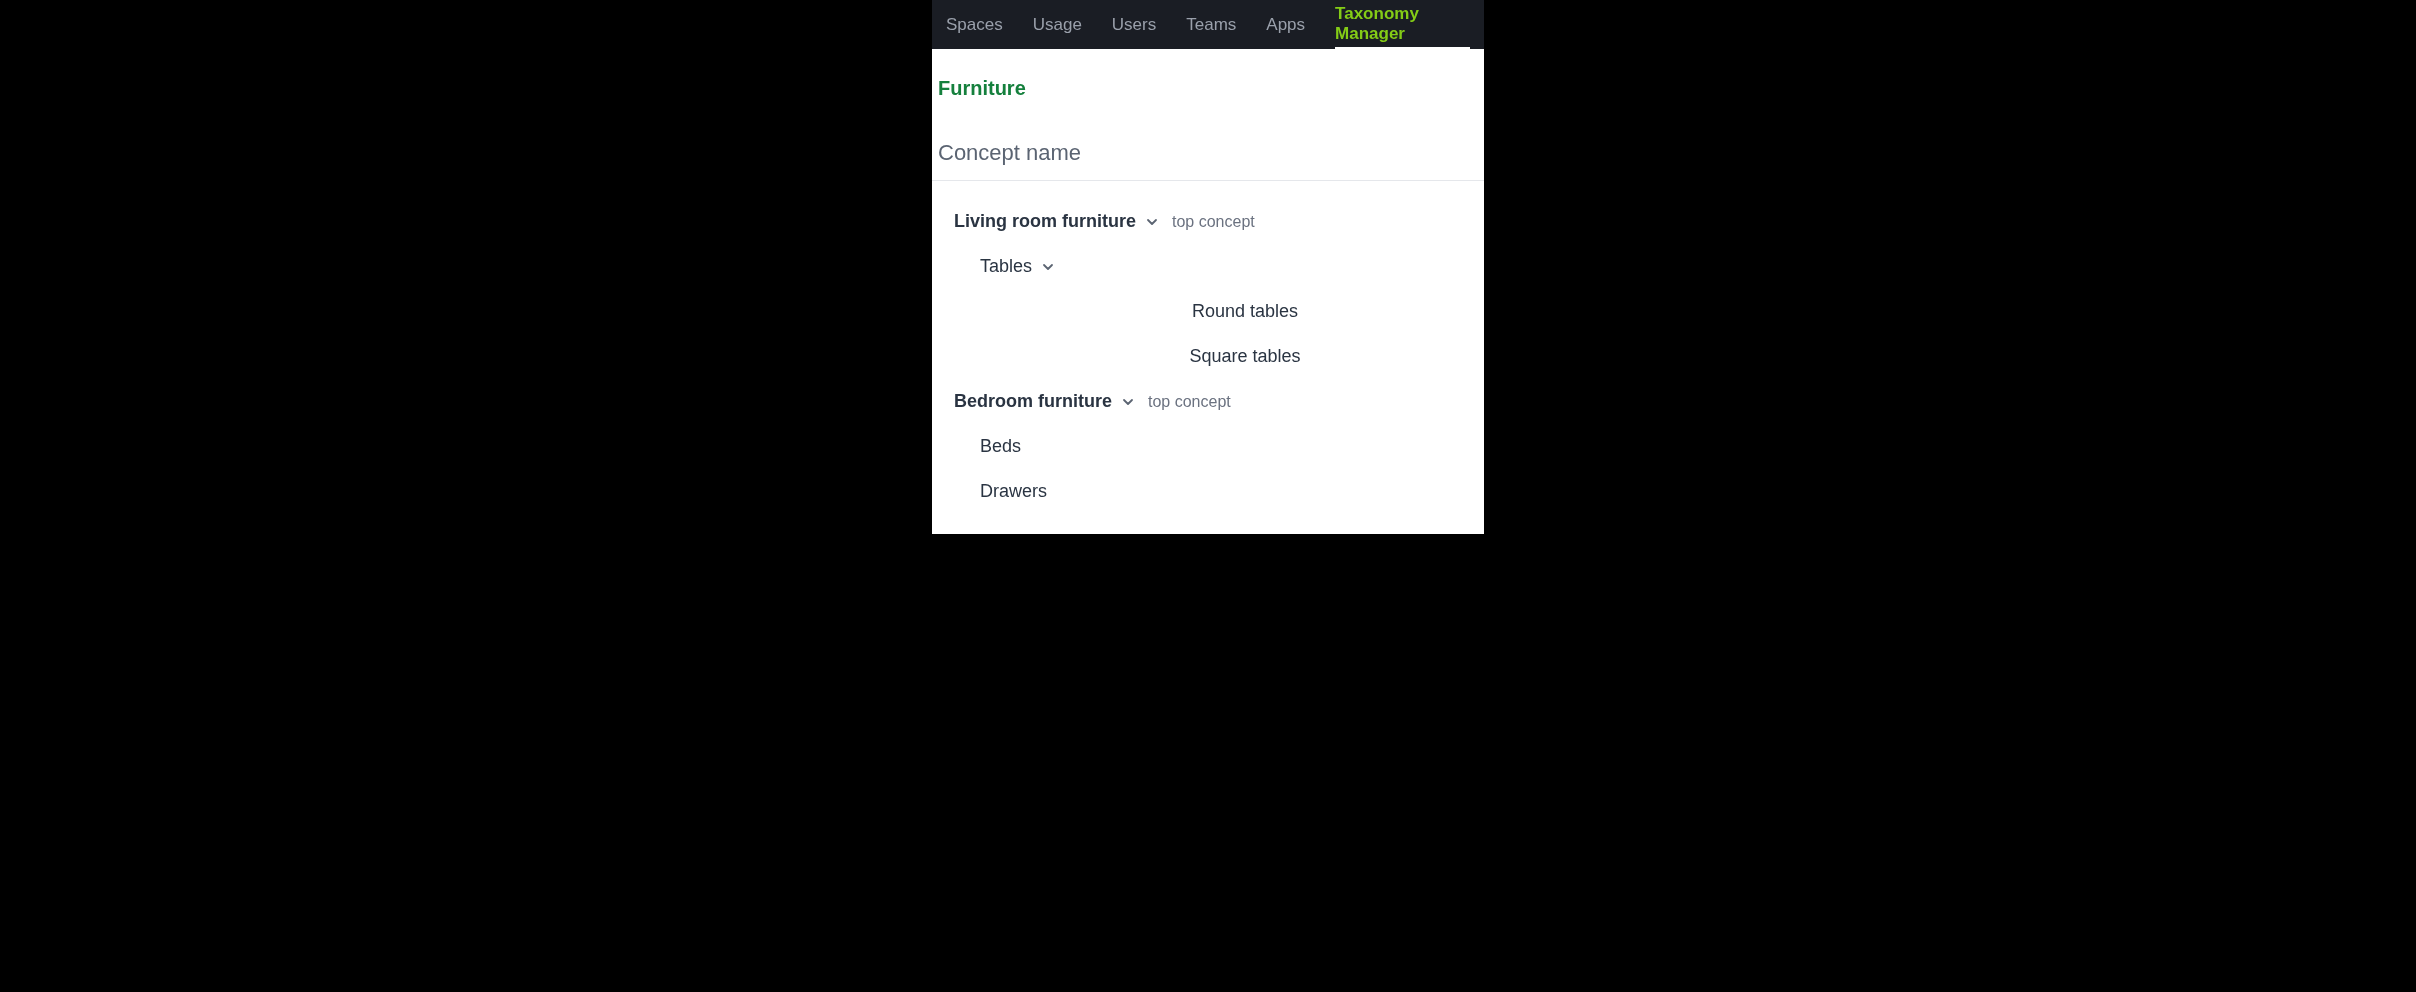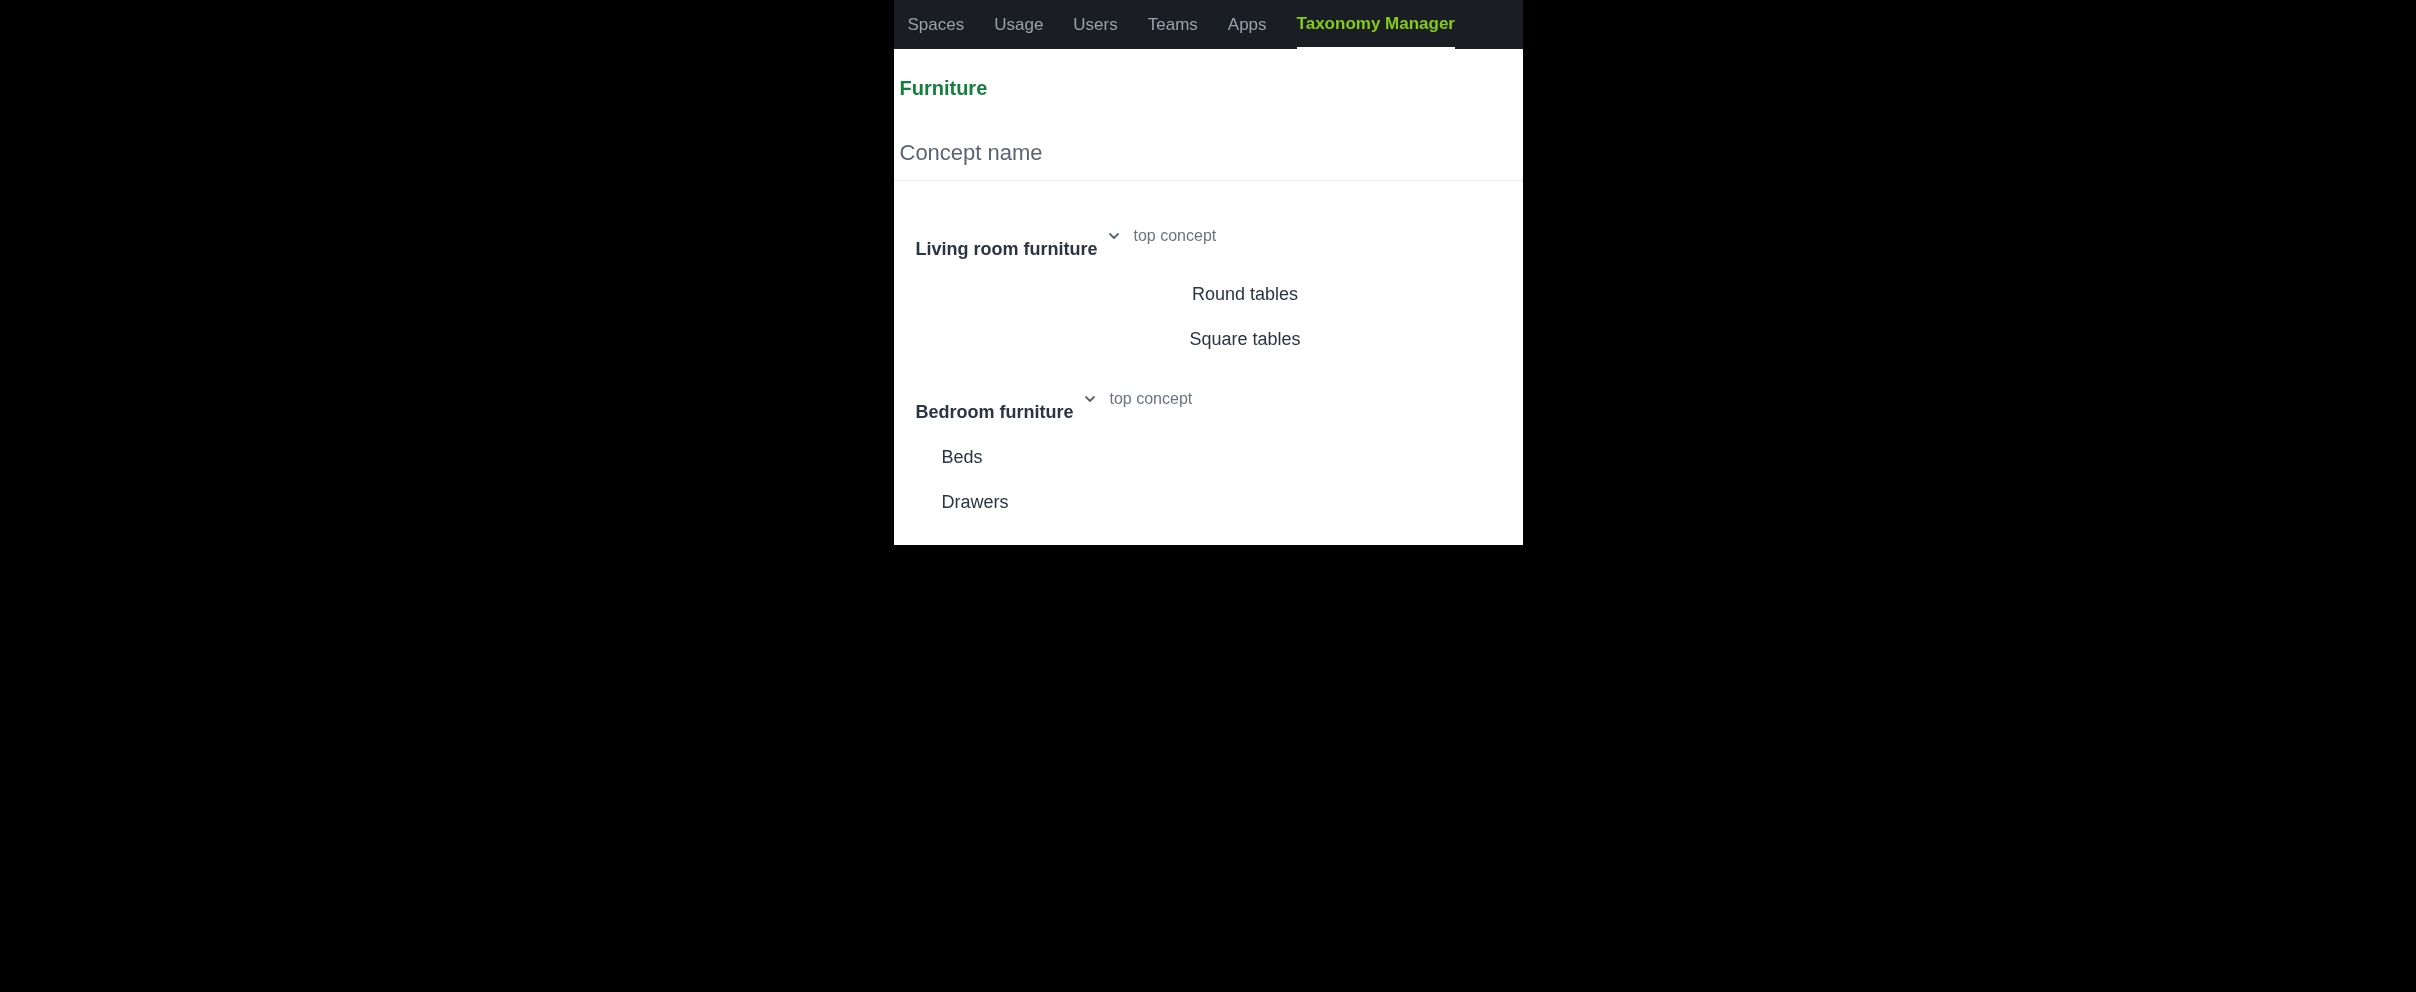--- a/index.html
+++ b/index.html
@@ -10,21 +10,21 @@
     body {
       font-family: -apple-system, BlinkMacSystemFont, "Segoe UI", Helvetica, Arial, sans-serif;
       background: #000;
       width: 2416px;
       height: 992px;
       display: flex;
       justify-content: center;
       align-items: flex-start;
     }
     .app-container {
-      width: 629px;
+      width: 552px;
       background: #fff;
       margin-top: 0;
     }
     .nav-bar {
       background: #1a1d24;
       display: flex;
       align-items: center;
       padding: 0 14px;
       height: 49px;
       gap: 30px;
@@ -76,21 +76,20 @@
       align-items: center;
       padding: 12px 0 12px 0;
       cursor: pointer;
     }
     .tree-label {
       font-size: 18px;
       color: #2a3442;
     }
     .tree-label.bold {
       font-weight: 700;
-      margin-top: 28px;
     }
     .chevron {
       display: inline-flex;
       margin-left: 8px;
       margin-right: 4px;
     }
     .top-concept-badge {
       font-size: 16px;
       color: #6b7280;
       margin-left: 8px;
@@ -125,20 +124,28 @@
       <div class="tree-row level-0">
         <span class="tree-label bold">Living room furniture</span>
         <span class="chevron">
           <svg width="16" height="16" viewBox="0 0 16 16" fill="none">
               <path d="M4 6l4 4 4-4" stroke="#5b6472" stroke-width="1.8" stroke-linecap="round" stroke-linejoin="round"></path>
             </svg>
         </span>
         <span class="top-concept-badge">top concept</span>
       </div>
 
+      <div class="tree-row level-1">
+        <span class="tree-label">Tables</span>
+        <span class="chevron">
+          <svg width="16" height="16" viewBox="0 0 16 16" fill="none">
+              <path d="M4 6l4 4 4-4" stroke="#5b6472" stroke-width="1.8" stroke-linecap="round" stroke-linejoin="round"></path>
+            </svg>
+        </span>
+      </div>
 
       <div class="tree-row level-2">
         <span class="tree-label">Round tables</span>
       </div>
 
       <div class="tree-row level-2">
         <span class="tree-label">Square tables</span>
       </div>
 
 

